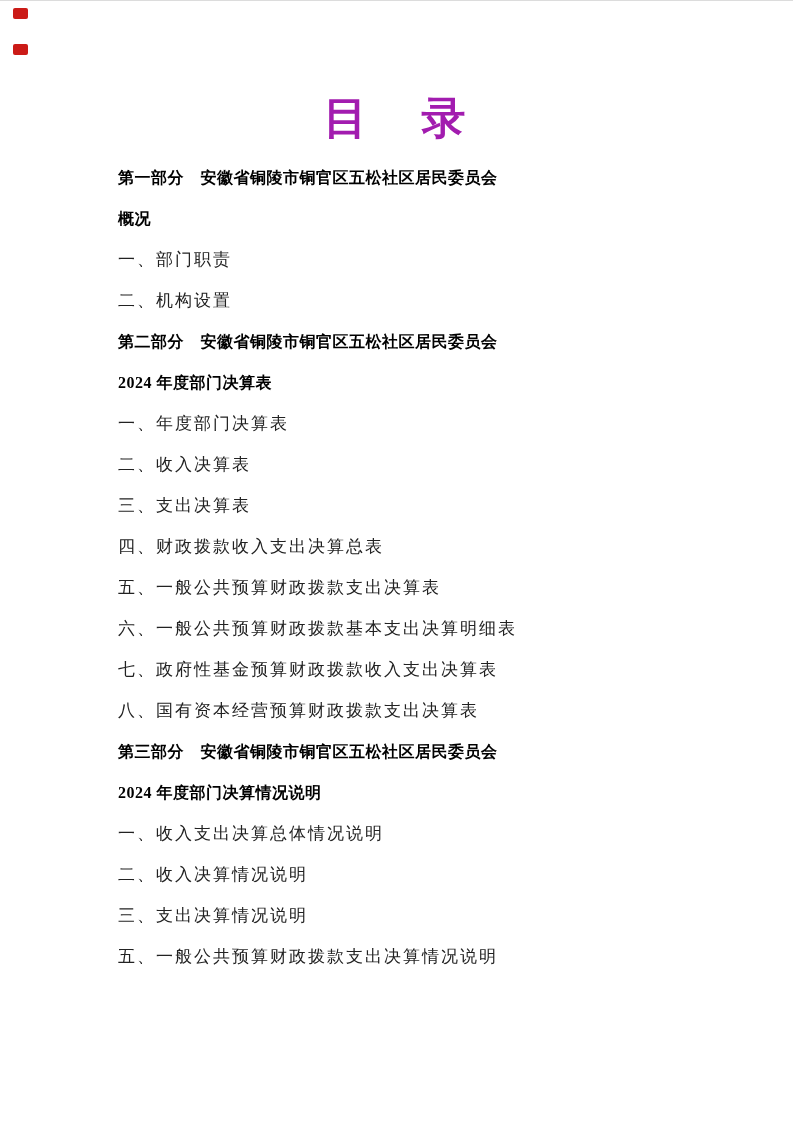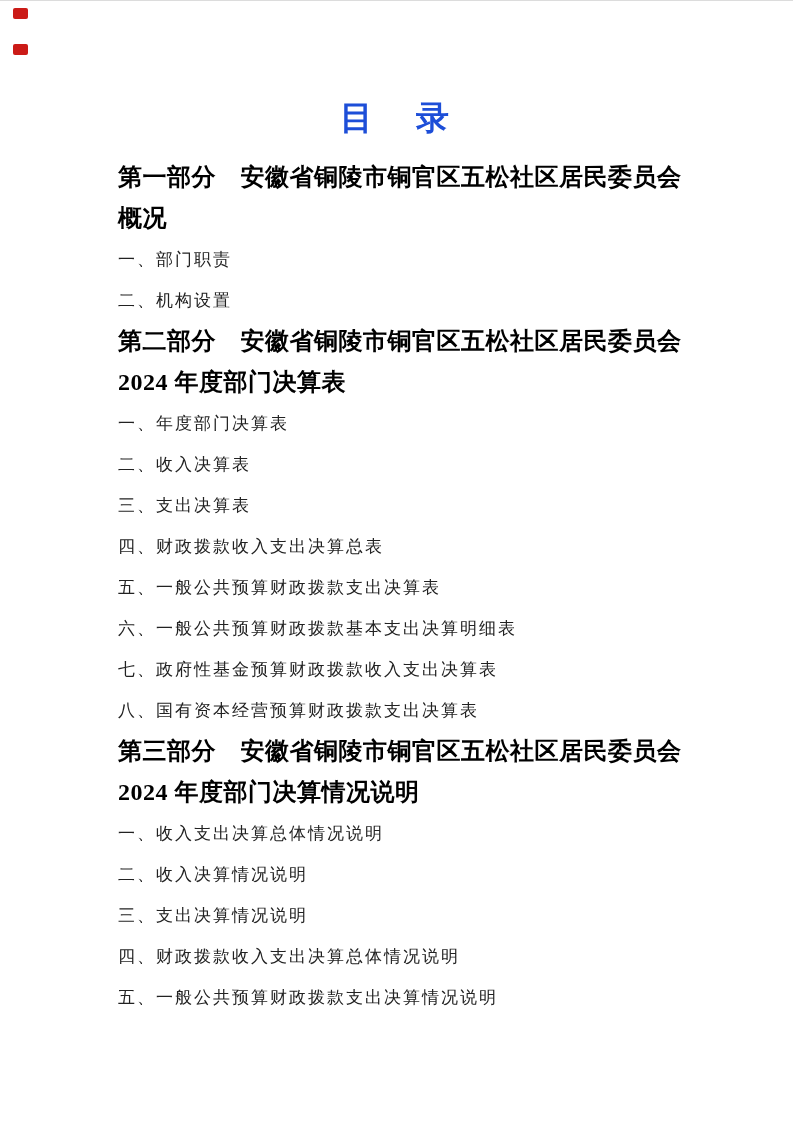--- a/index.html
+++ b/index.html
@@ -34,42 +34,42 @@
   }
   .red-mark.m1 { top: 8px; }
   .red-mark.m2 { top: 44px; }
 
   .doc-title {
     margin: 0;
     padding: 97px 117px 0 118px;
     text-align: center;
     font-family: "Liberation Sans", "DejaVu Sans", sans-serif;
     font-weight: bold;
-    font-size: 33px;
+    font-size: 44px;
     line-height: 42px;
     letter-spacing: 5px;
-    color: #1d4ed8;
+    color: #a21caf;
     white-space: pre;
   }
 
   .toc {
     margin-top: 18px;
     padding: 0 100px 0 118px;
   }
   .toc-line {
     margin: 0;
     line-height: 41px;
     font-size: 17px;
     letter-spacing: 2px;
     color: #222222;
     font-weight: normal;
     white-space: pre;
   }
   .toc-line.bold {
-    font-size: 24px;
+    font-size: 16px;
     letter-spacing: 0.5px;
     font-weight: bold;
     color: #000000;
   }
 </style>
 </head>
 <body>
 
 <div class="page">
   <div class="page-edge"></div>
@@ -91,16 +91,15 @@
       <p class="toc-line">四、财政拨款收入支出决算总表</p>
       <p class="toc-line">五、一般公共预算财政拨款支出决算表</p>
       <p class="toc-line">六、一般公共预算财政拨款基本支出决算明细表</p>
       <p class="toc-line">七、政府性基金预算财政拨款收入支出决算表</p>
       <p class="toc-line">八、国有资本经营预算财政拨款支出决算表</p>
       <p class="toc-line bold">第三部分　安徽省铜陵市铜官区五松社区居民委员会</p>
       <p class="toc-line bold">2024 年度部门决算情况说明</p>
       <p class="toc-line">一、收入支出决算总体情况说明</p>
       <p class="toc-line">二、收入决算情况说明</p>
       <p class="toc-line">三、支出决算情况说明</p>
-      <p class="toc-line">四、财政拨款收入支出决算总体情况说明</p>
       <p class="toc-line">五、一般公共预算财政拨款支出决算情况说明</p>
     </div>
 </div>
 
 </body></html>

